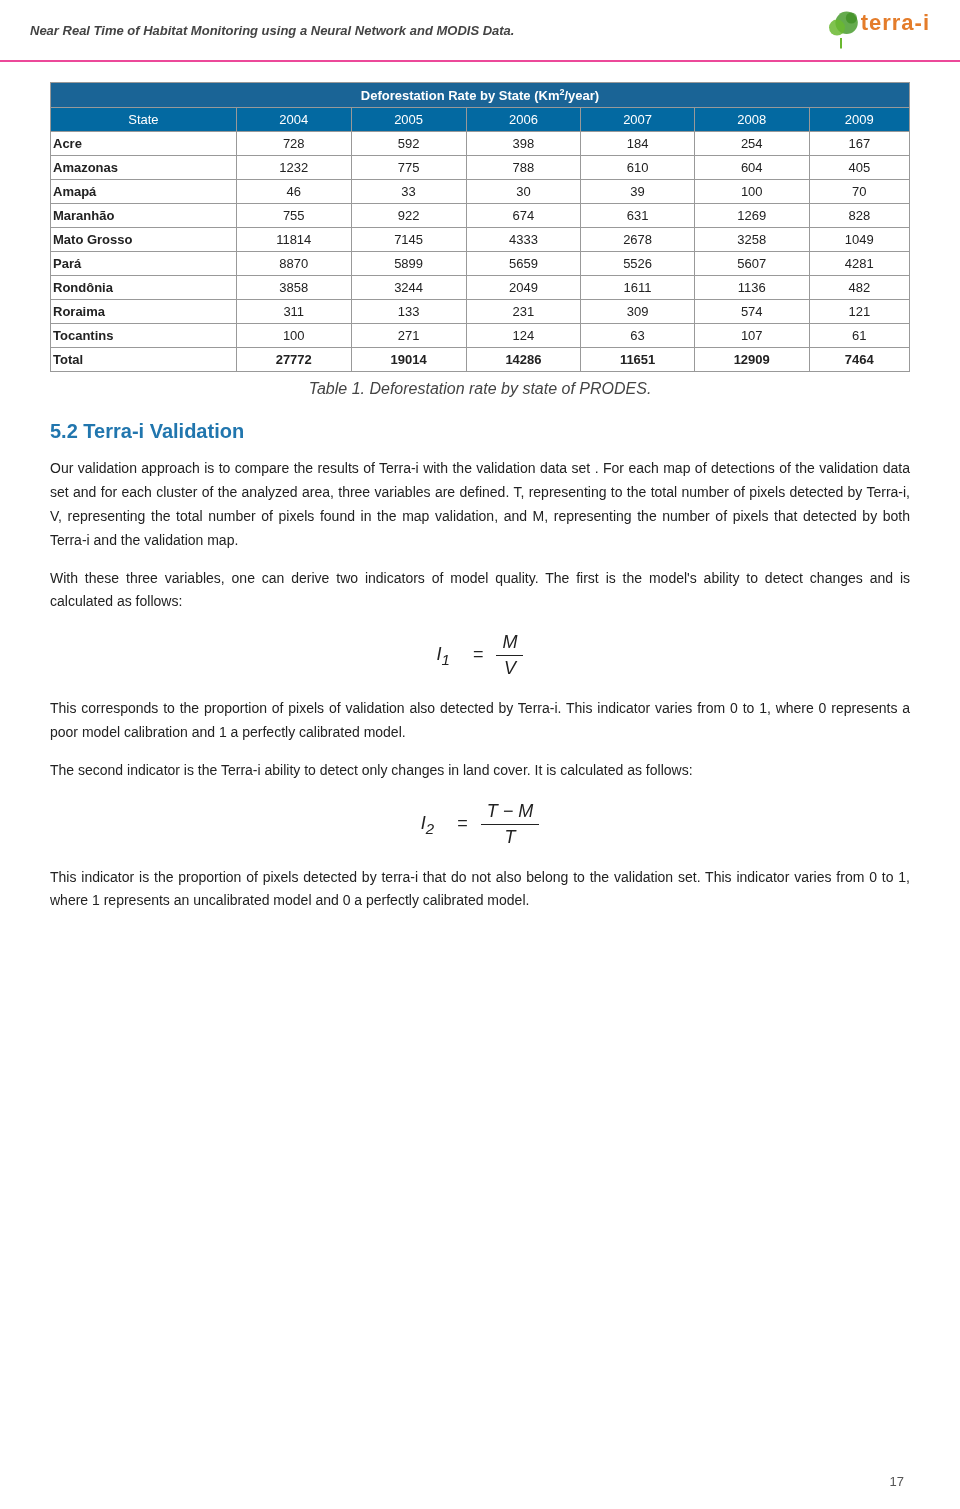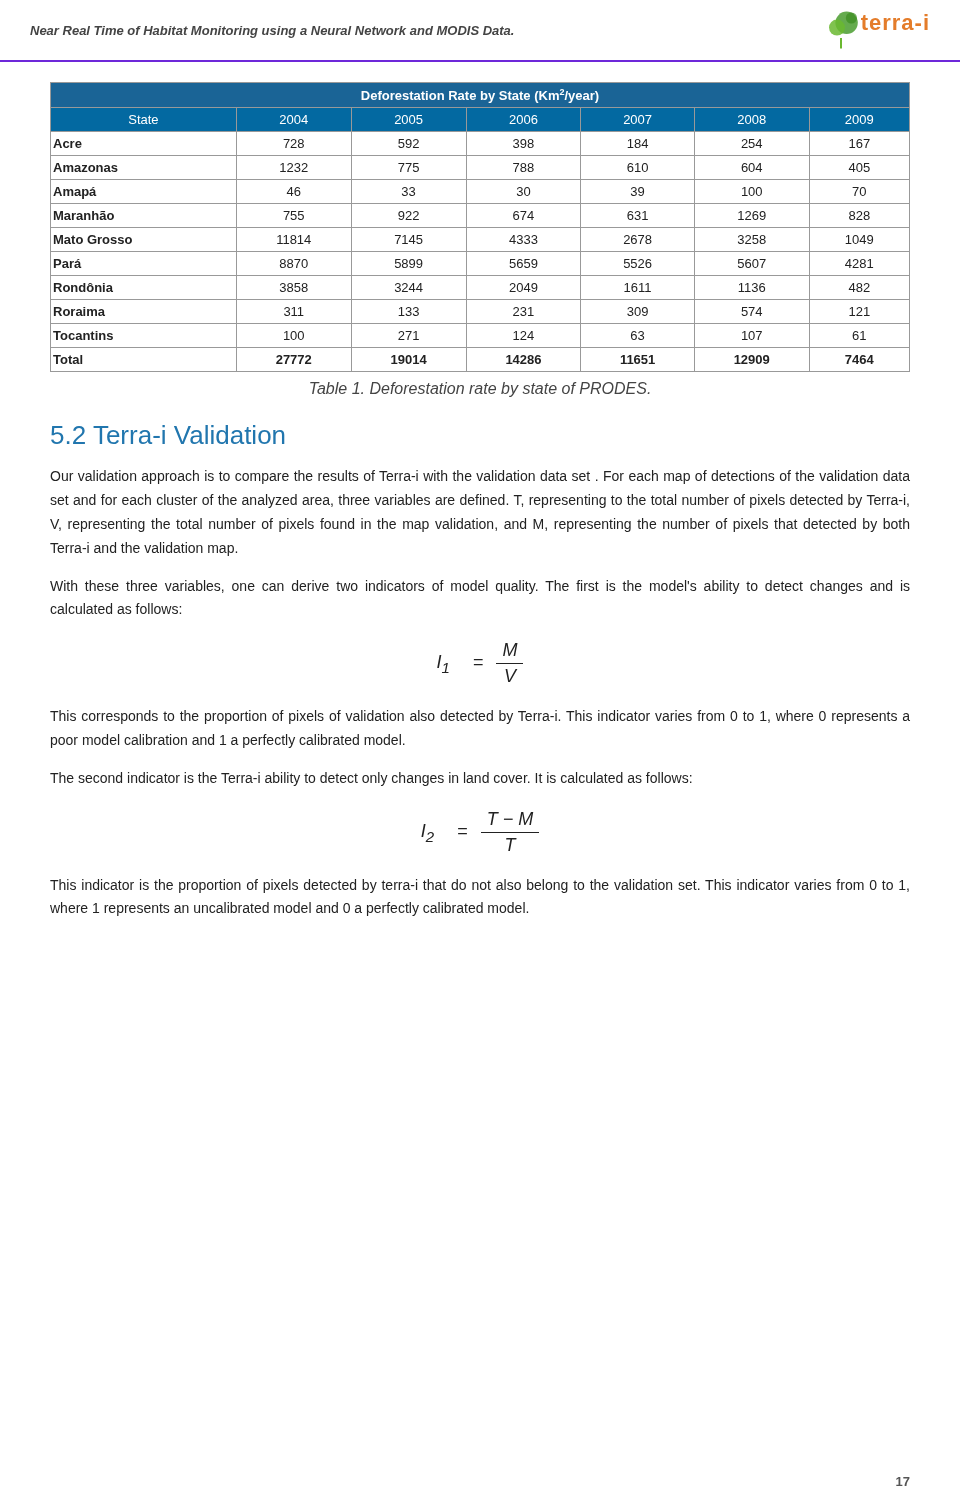--- a/index.html
+++ b/index.html
@@ -12,21 +12,21 @@
       min-height: 1509px;
       position: relative;
     }
 
     
     .header {
       display: flex;
       align-items: center;
       justify-content: space-between;
       padding: 10px 30px;
-      border-bottom: 2px solid #6d28d9;
+      border-bottom: 2px solid #ec4899;
     }
     .header-title {
       font-size: 13px;
       font-style: italic;
       color: #444;
       font-weight: bold;
     }
     .logo-container {
       display: flex;
     }
@@ -87,22 +87,22 @@
     .table-caption {
       font-size: 16px;
       color: #444;
       text-align: center;
       margin-top: 8px;
       font-style: italic;
     }
 
     
     .section-heading {
-      font-size: 26px;
-      font-weight: normal;
+      font-size: 20px;
+      font-weight: bold;
       color: #2176ae;
       margin: 22px 0 14px 0;
     }
 
     
     .body-text {
       font-size: 14px;
       line-height: 1.7;
       color: #222;
       margin-bottom: 14px;
@@ -139,24 +139,23 @@
     }
     .formula-eq {
       font-size: 18px;
       margin: 0 8px;
     }
 
     
     .footer {
       position: absolute;
       bottom: 20px;
-      right: 50px;
+      right: 56px;
       font-size: 13px;
       color: #555;
-      font-weight: bold;
     }
 
     
     sup { font-size: 9px; }
   </style>
 </head>
 <body>
 
 <div class="header">
   <span class="header-title">Near Real Time of Habitat Monitoring using a Neural Network and MODIS Data.</span>

